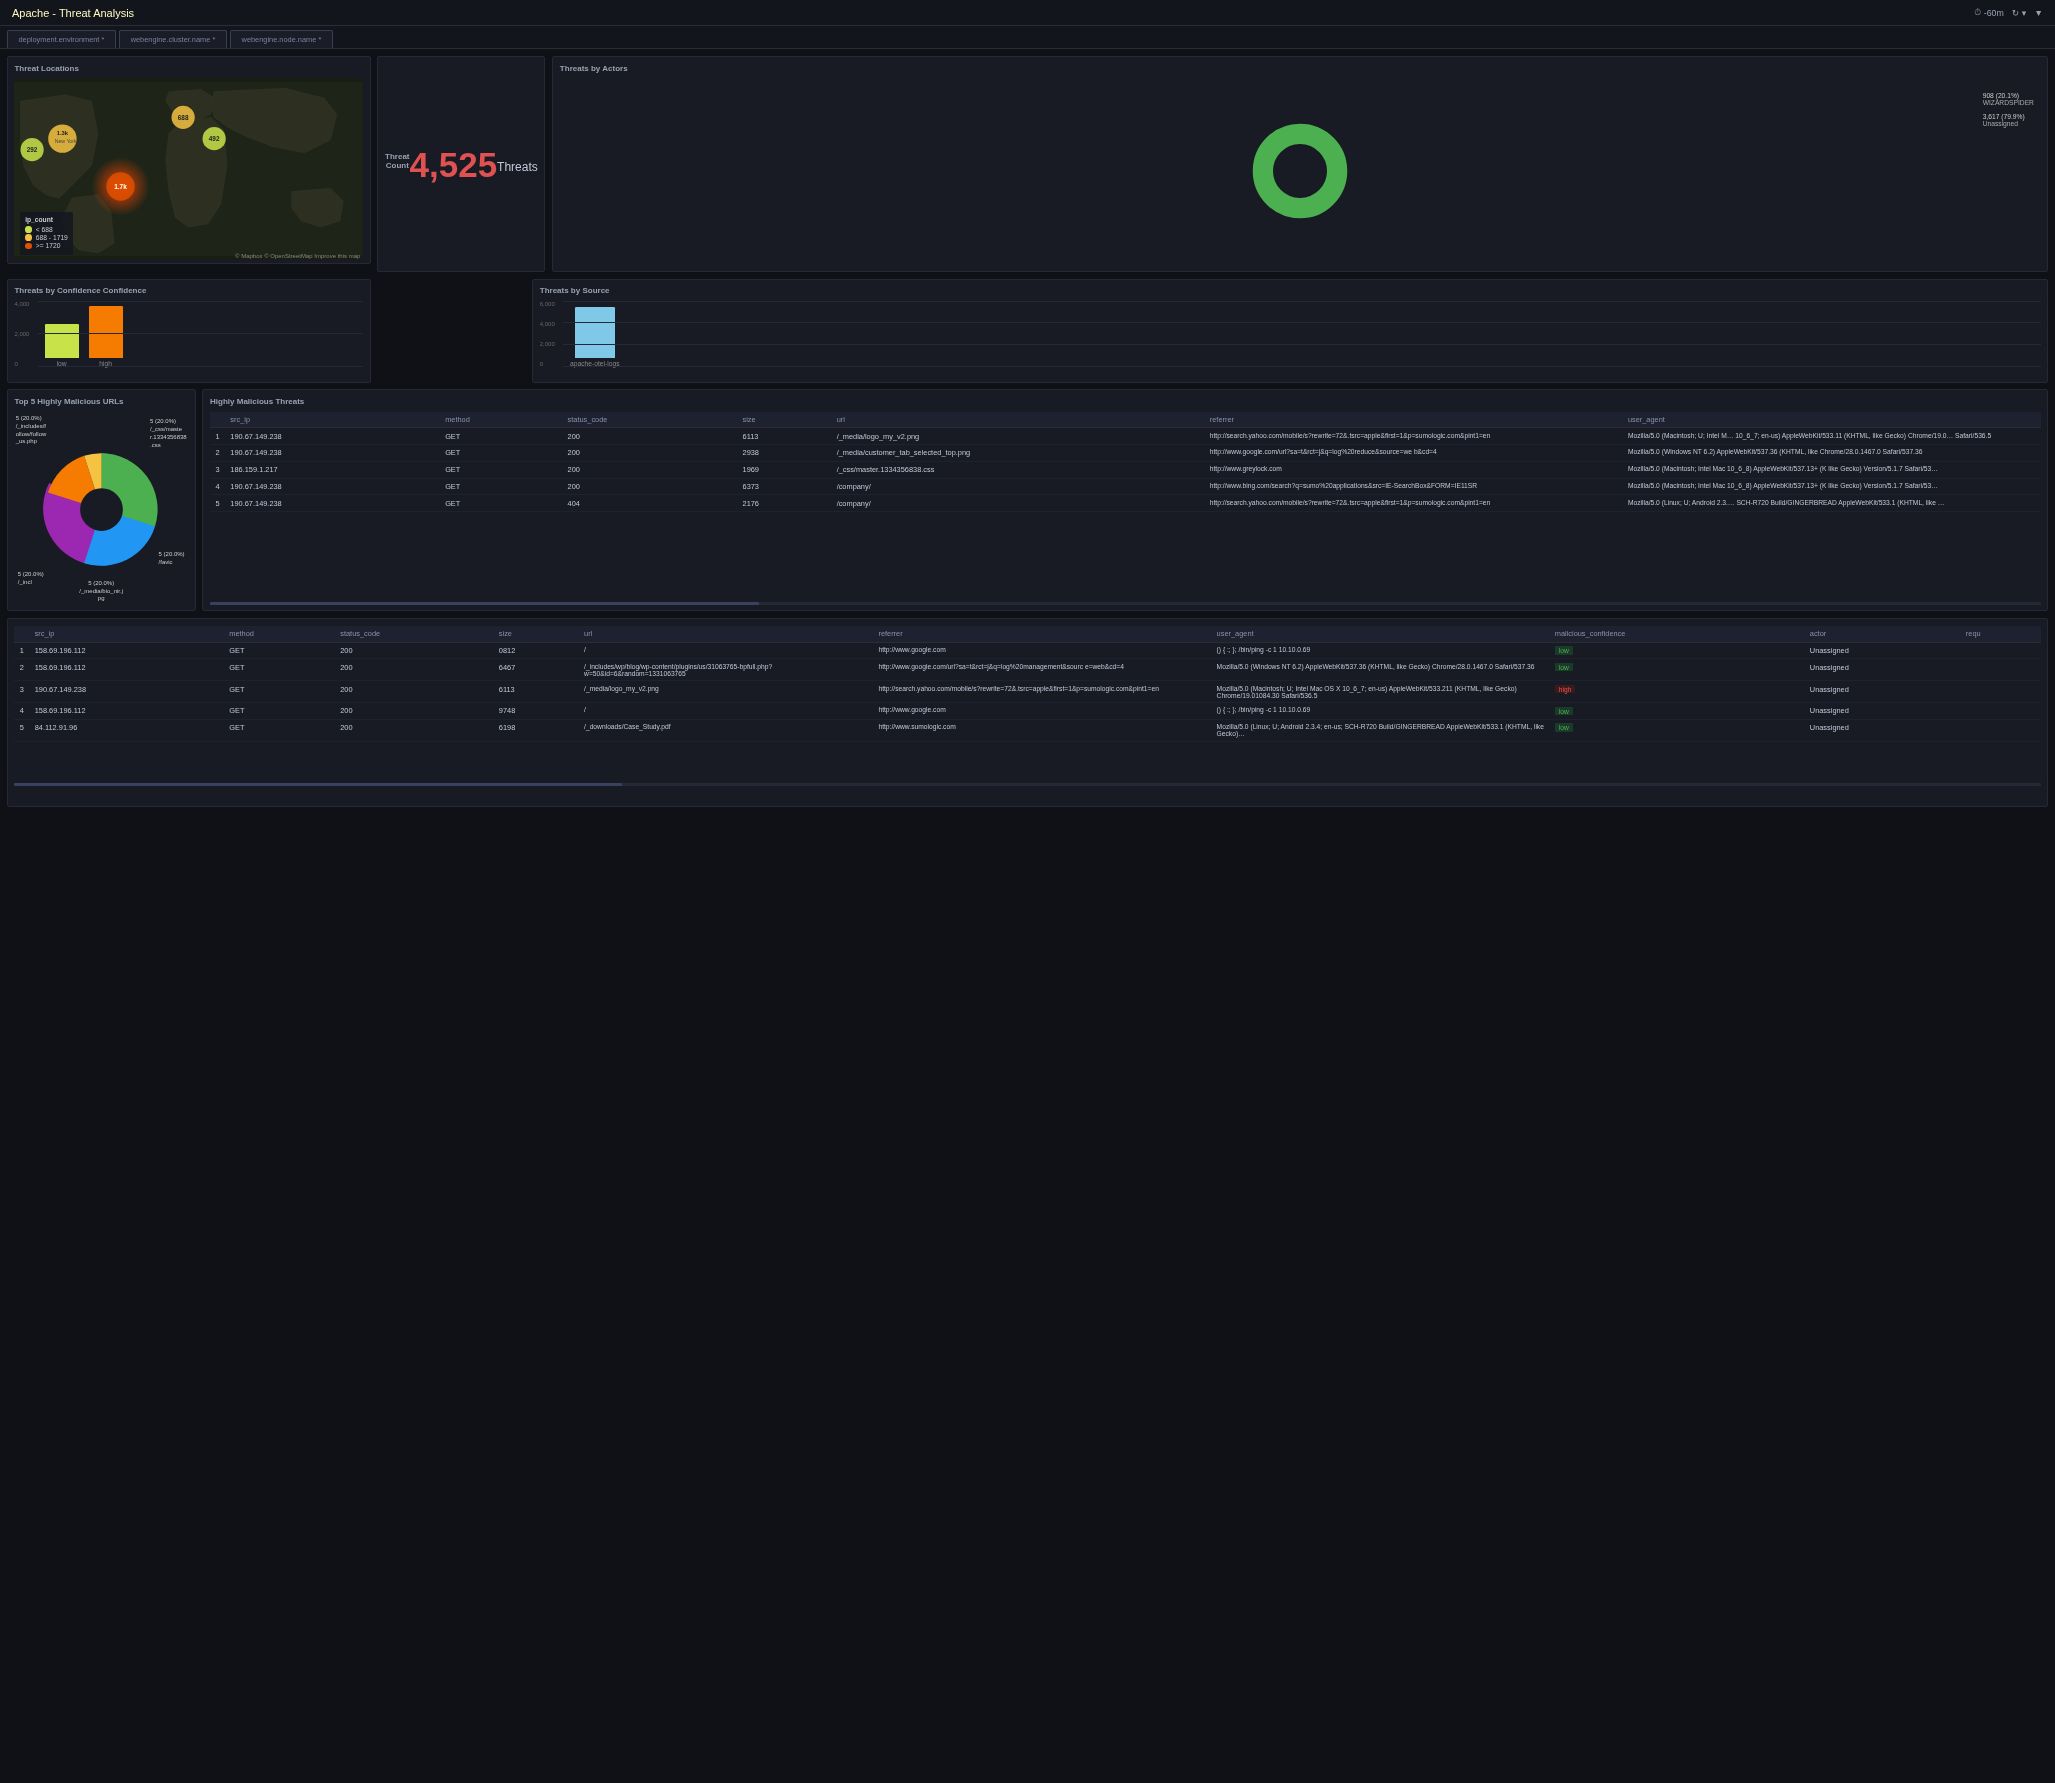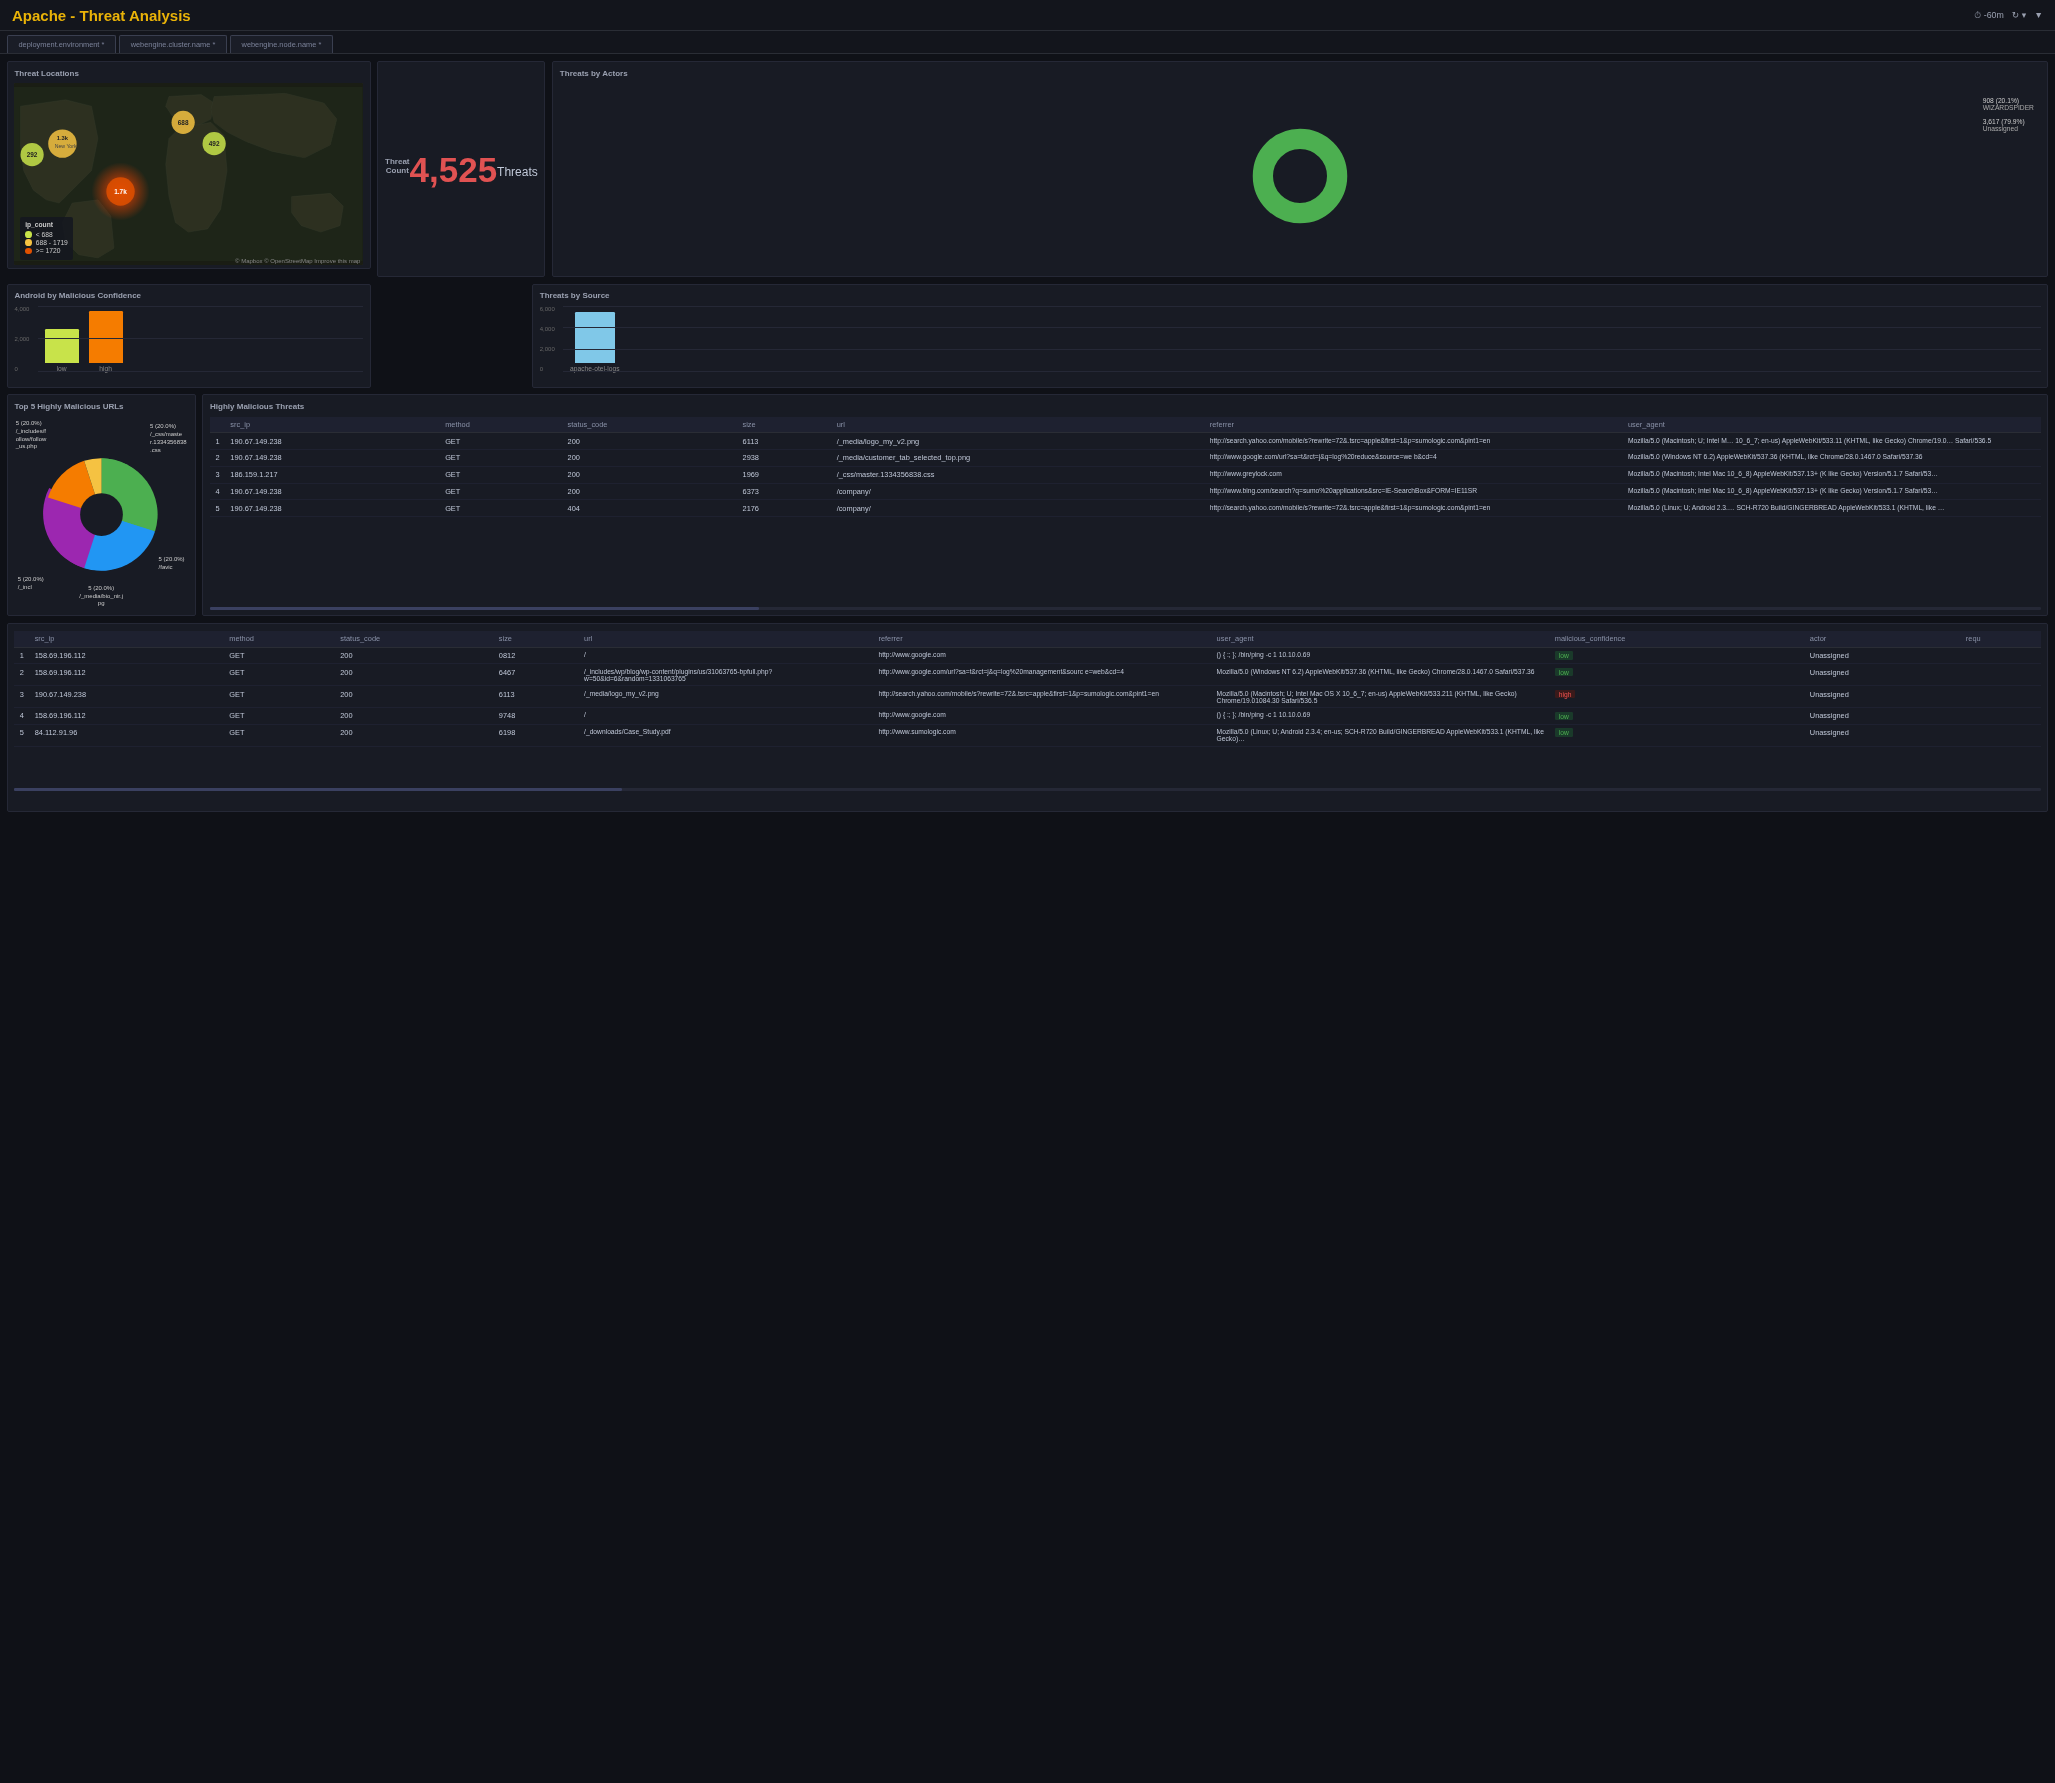--- a/index.html
+++ b/index.html
@@ -13,23 +13,23 @@
     }
     .header {
       display: flex;
       align-items: center;
       justify-content: space-between;
       padding: 6.7px 12px;
       border-bottom: 0.7px solid #2a2d35;
       background: #13151c;
     }
     .header-title {
-      font-size: 15px;
-      font-weight: 700;
-      color: #eab308;
+      font-size: 11px;
+      font-weight: 400;
+      color: #fef9c3;
     }
     .header-controls {
       display: flex;
       align-items: center;
       gap: 8px;
       color: #9aa0b0;
       font-size: 8.8px;
     }
     .header-controls .ctrl-btn {
       display: flex;
@@ -358,21 +358,21 @@
       </div>
     </div>
 
   </div>
 
   <div class="row">
 
     <div style="flex: 0 0 364px; display: flex; gap: 6.7px;">
 
       <div class="panel" style="flex:1; height:104px;">
-        <div class="panel-title">Android by Malicious Confidence</div>
+        <div class="panel-title">Threats by Confidence Confidence</div>
         <div style="display:flex; height:78px; position:relative;">
 
           <div style="display:flex; flex-direction:column; justify-content:space-between; width:23.6px; font-size:6px; color:#666; padding-bottom:12px;">
             <span>4,000</span>
             <span>2,000</span>
             <span>0</span>
           </div>
 
           <div style="flex:1; position:relative;">
 

